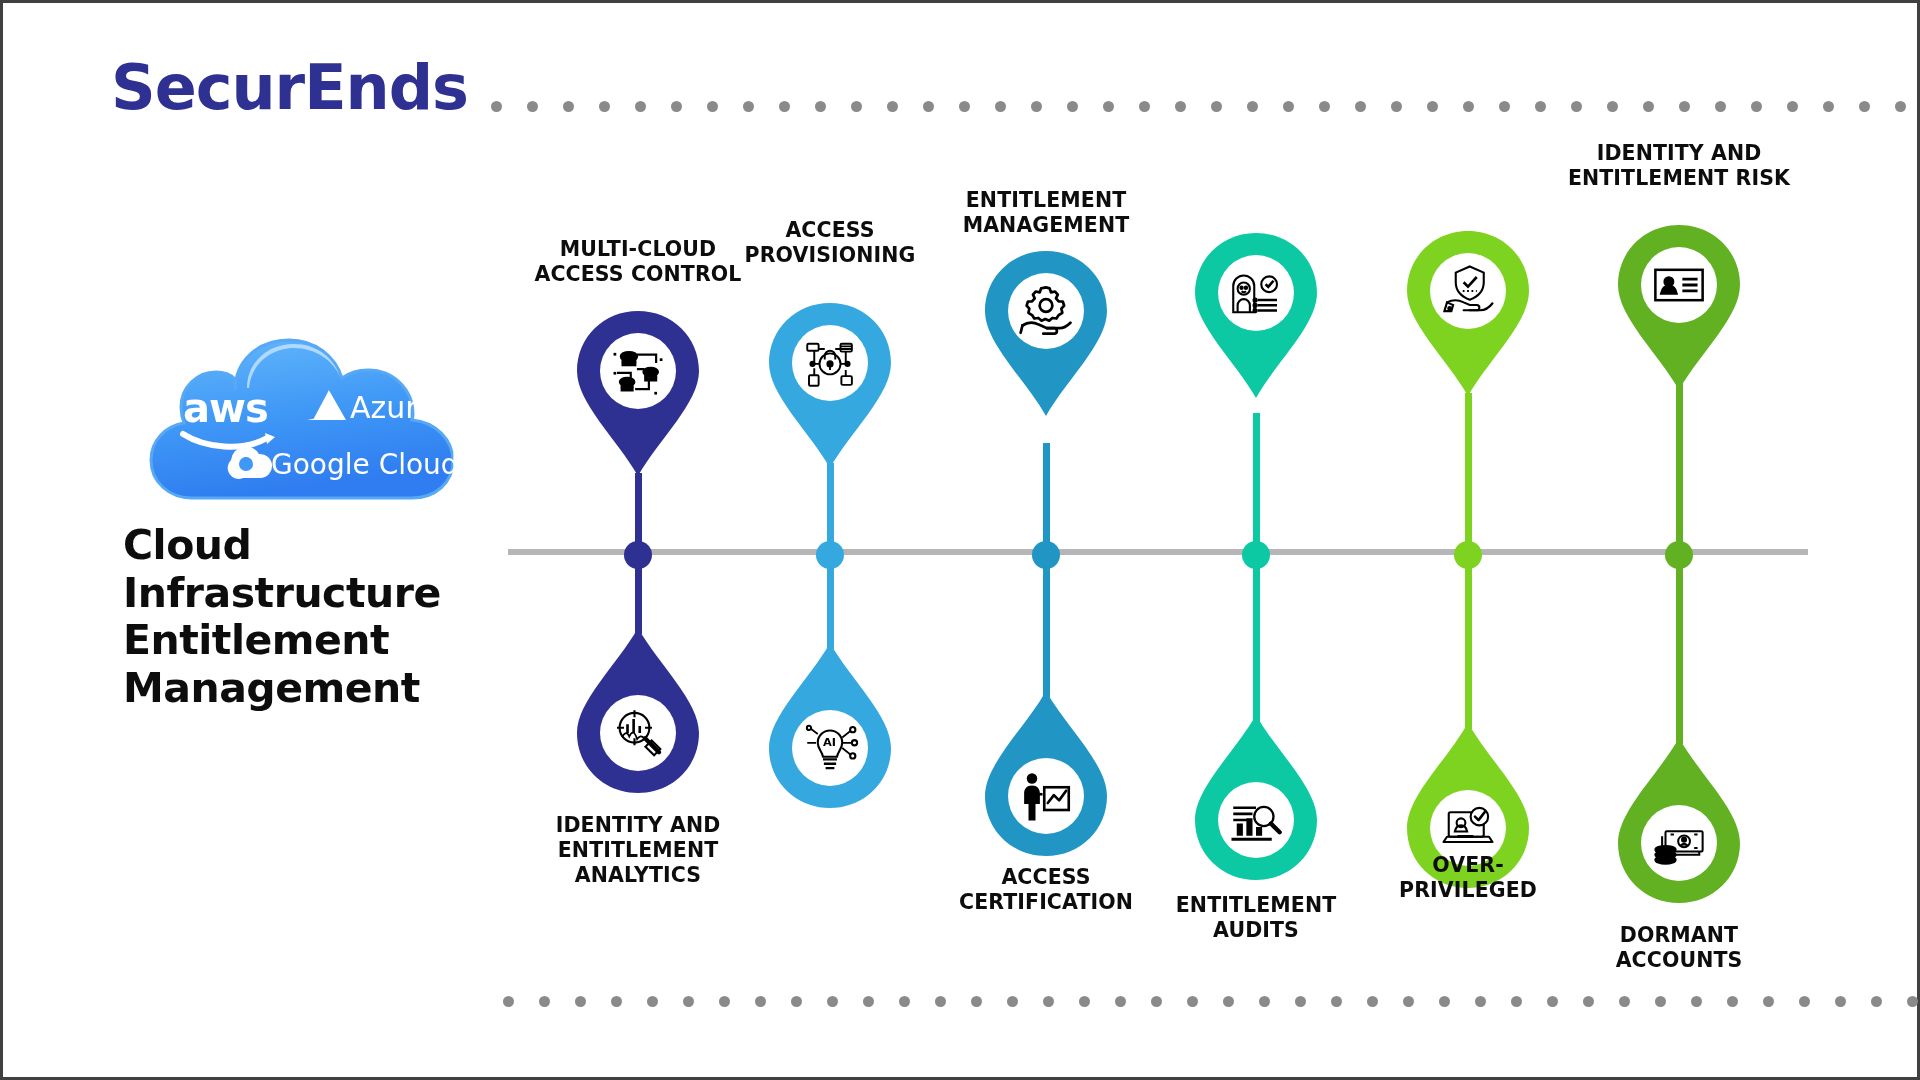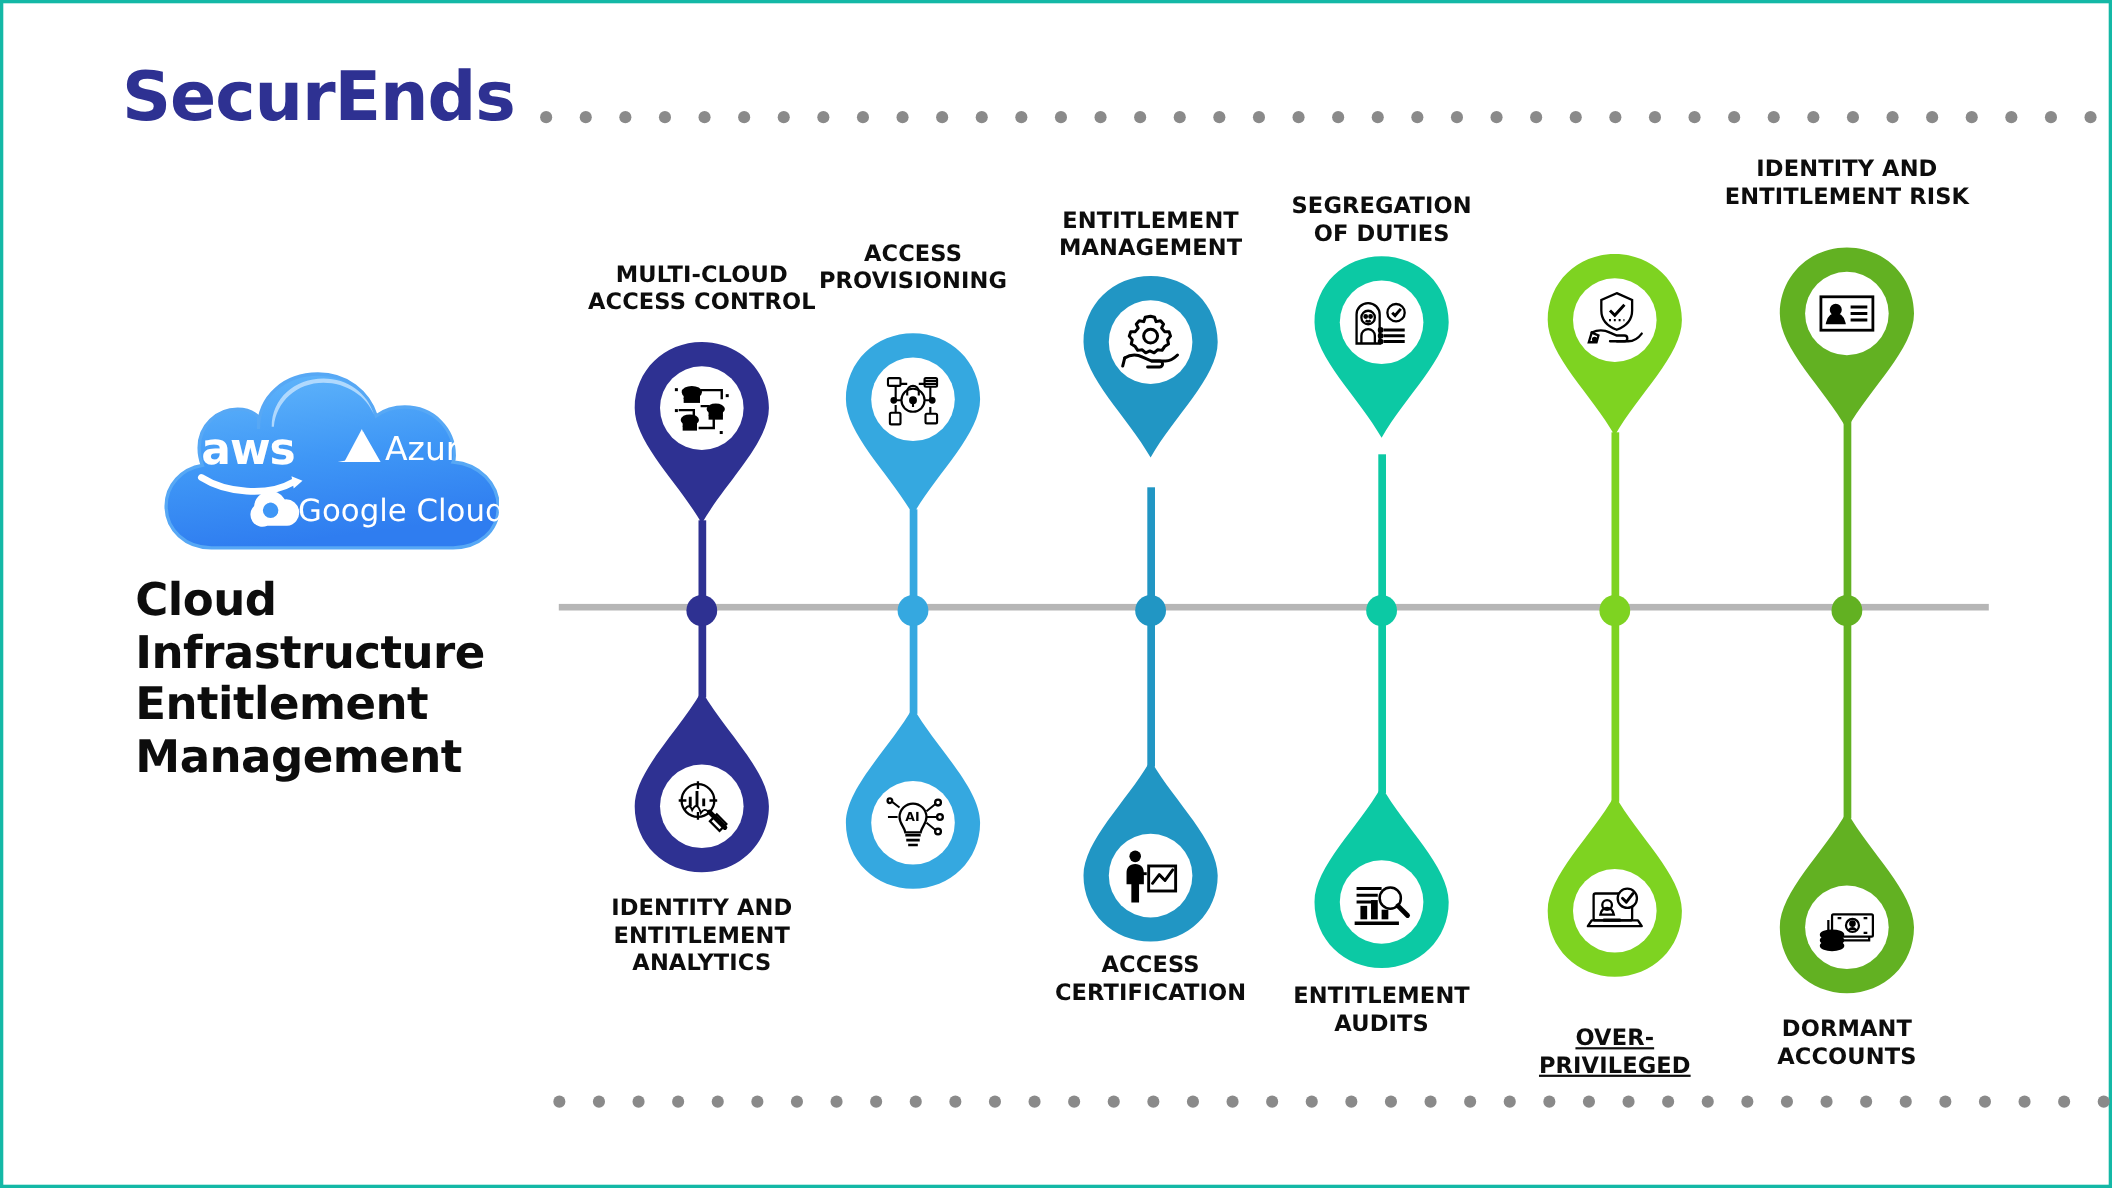--- a/index.html
+++ b/index.html
@@ -6,21 +6,21 @@
   html,body { width:1920px; height:1080px; }
   body {
     background:#ffffff;
     font-family:"Liberation Sans", sans-serif;
     overflow:hidden;
   }
   #page {
     position:relative;
     width:1920px; height:1080px;
     background:#ffffff;
-    border:3px solid #14b8a6;
+    border:3px solid #404040;
   }
 
   
   #logo {
     position:absolute;
     left:108px; top:48px;
     font-size:62px;
     font-weight:bold;
     letter-spacing:-1px;
     color:#2e3192;
@@ -401,22 +401,20 @@
       <path d="M11 54 v-8 a7 7 0 0 1 14 0 v8"></path>
       <circle cx="47" cy="22" r="9"></circle>
               <path d="M43 22 l3 3 6 -7" stroke-width="3"></path>
       <path d="M34 40 h22 M34 46 h22 M34 52 h22" stroke-width="3"></path>
       <circle cx="31" cy="40" r="1.8" fill="#000"></circle>
               <circle cx="31" cy="46" r="1.8" fill="#000"></circle>
               <circle cx="31" cy="52" r="1.8" fill="#000"></circle>
     </svg>
           </div>
         </div>
-        <div class="toplabel" style="top: 172px;">SEGREGATION
-OF DUTIES</div>
         <div class="pin down" style="top: 712px;">
           <svg width="122" height="165" viewBox="0 0 122 165">
        <path d="M61 165 C27 165 0 139 0 105 C0 73 40 37 61 0 C82 37 122 73 122 105 C122 139 95 165 61 165 Z" fill="#0cc9a4"></path>
        <circle cx="61" cy="105" r="38" fill="#ffffff"></circle>
      </svg>
      <div class="glyph" style="top:72px">
             <svg width="56" height="56" viewBox="0 0 64 64" fill="none" stroke="#000" stroke-width="2.6">
       <path d="M6 18 h26 M6 25 h22 M6 32 h18" stroke-width="3"></path>
       <rect x="10" y="36" width="7" height="14" fill="#000" stroke="none"></rect>
       <rect x="21" y="30" width="7" height="20" fill="#000" stroke="none"></rect>
@@ -462,21 +460,21 @@
       <path d="M4 48 h56 l-4 -6 H8 Z" stroke-linejoin="round"></path>
       <circle cx="24" cy="26" r="5"></circle>
               <path d="M17 36 c1 -5 4 -7 7 -7 s6 2 7 7 Z"></path>
       <path d="M20 42 h18 a3 3 0 0 1 0 0"></path>
       <rect x="20" y="40" width="18" height="3" fill="#000" stroke="none"></rect>
       <circle cx="45" cy="19" r="10" fill="#fff"></circle>
       <path d="M40 19 l4 4 7 -9" stroke-width="3" stroke-linecap="round" stroke-linejoin="round"></path>
     </svg>
           </div>
         </div>
-        <div class="botlabel" style="top: 928px; text-decoration: underline;">OVER-
+        <div class="botlabel" style="top: 850px;">OVER-
 PRIVILEGED</div>
       </div>
       <div class="col" style="left: 1546px; height: 1080px;">
         <div class="stem" style="top: 375px; height: 178px; background: rgb(98, 177, 34);"></div>
         <div class="stem" style="top: 549px; height: 192px; background: rgb(98, 177, 34);"></div>
         <div class="node" style="top: 538px; background: rgb(98, 177, 34);"></div>
         <div class="pin up" style="top: 222px;">
           <svg width="122" height="165" viewBox="0 0 122 165">
        <path d="M61 0 C27 0 0 26 0 60 C0 92 40 128 61 165 C82 128 122 92 122 60 C122 26 95 0 61 0 Z" fill="#62b122"></path>
        <circle cx="61" cy="60" r="38" fill="#ffffff"></circle>

